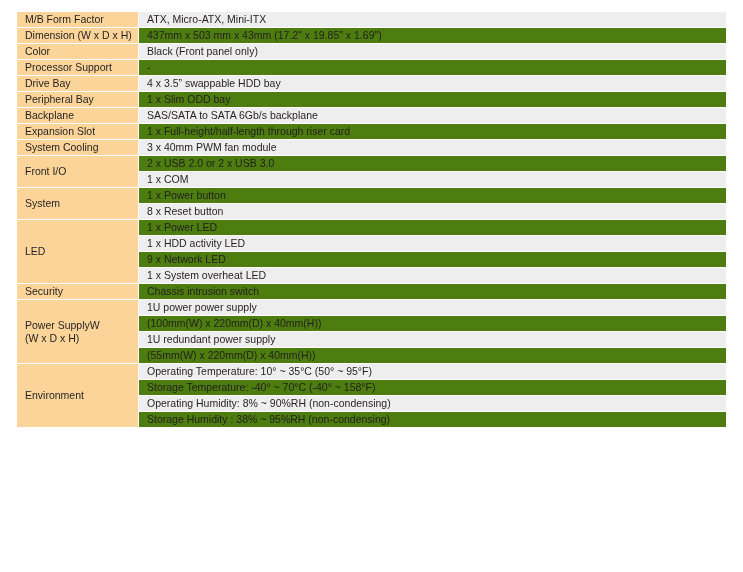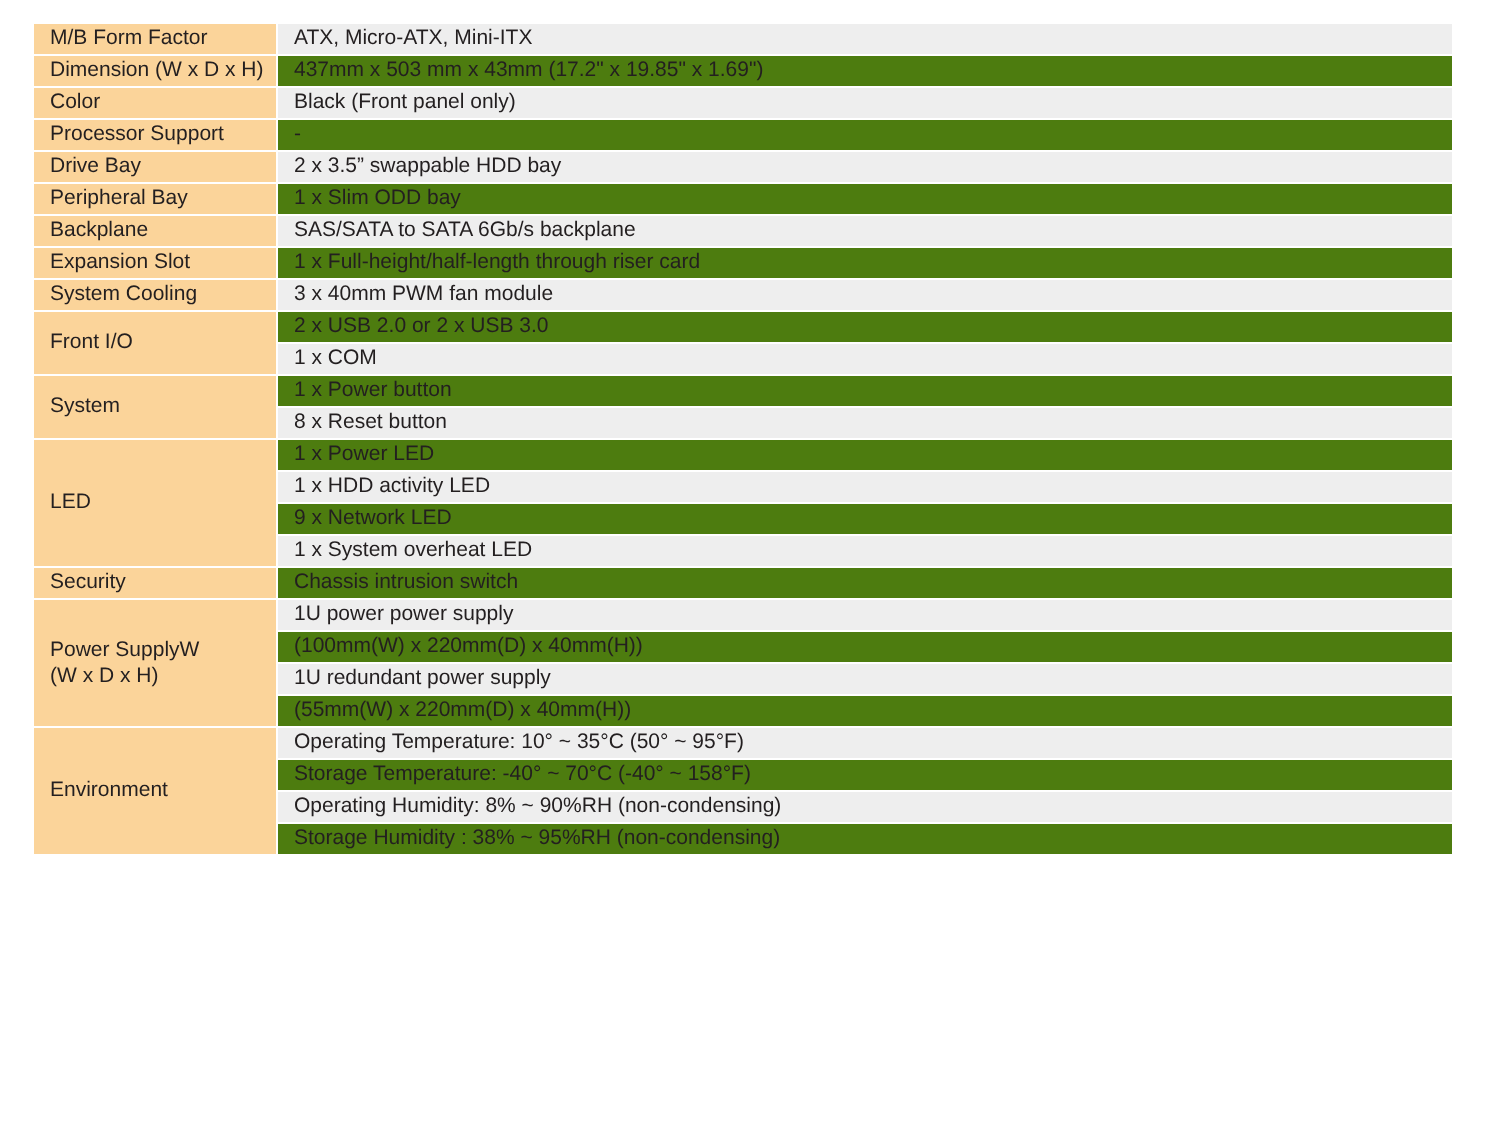--- a/index.html
+++ b/index.html
@@ -66,21 +66,21 @@
         <tr>
           <td class="label" rowspan="1">Color</td>
           <td class="val-odd">Black (Front panel only)</td>
         </tr>
         <tr>
           <td class="label" rowspan="1">Processor Support</td>
           <td class="val-even">-</td>
         </tr>
         <tr>
           <td class="label" rowspan="1">Drive Bay</td>
-          <td class="val-odd">2 x 3.5” swappable HDD bay</td>
+          <td class="val-odd">4 x 3.5” swappable HDD bay</td>
         </tr>
         <tr>
           <td class="label" rowspan="1">Peripheral Bay</td>
           <td class="val-even">1 x Slim ODD bay</td>
         </tr>
         <tr>
           <td class="label" rowspan="1">Backplane</td>
           <td class="val-odd">SAS/SATA to SATA 6Gb/s backplane</td>
         </tr>
         <tr>

